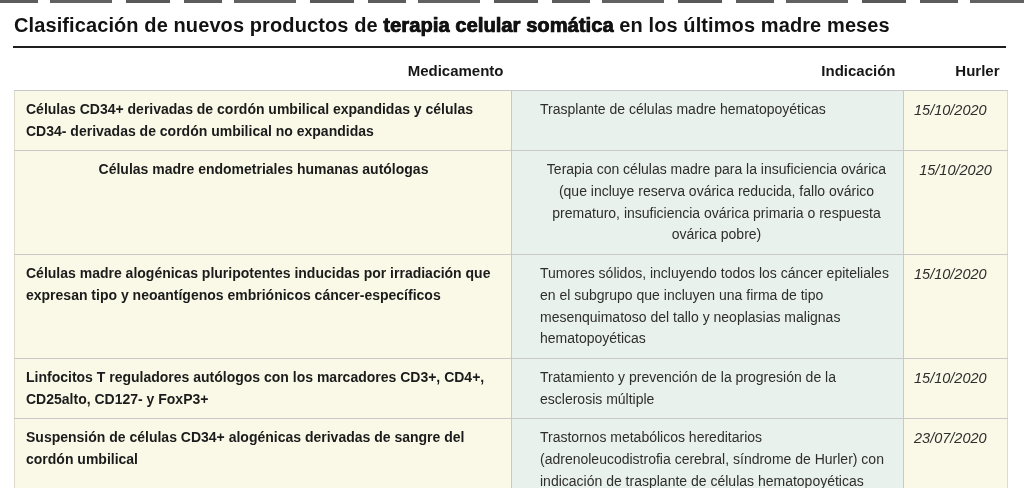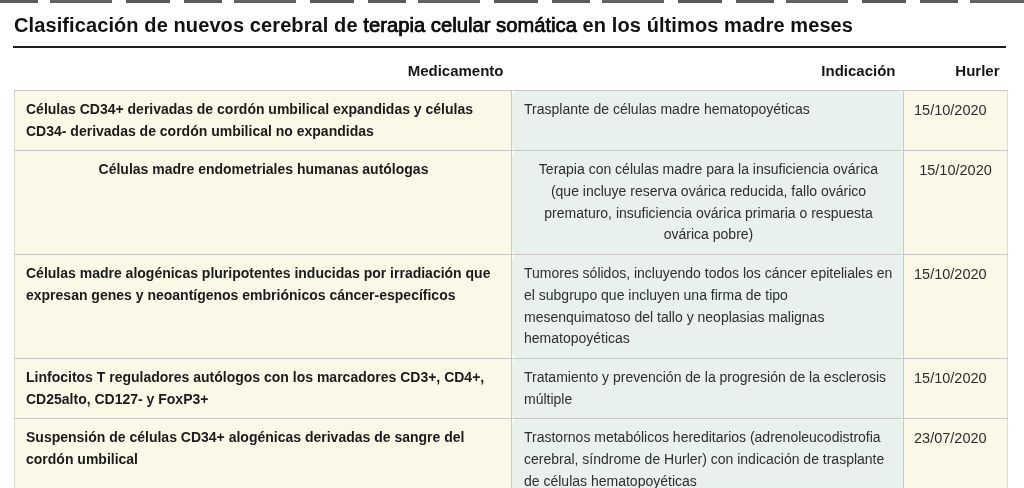--- a/index.html
+++ b/index.html
@@ -28,21 +28,21 @@
     opacity:.8;
   }
   .title{
     margin:14px 14px 9px 14px;
     font-size:20px;
     font-weight:700;
     letter-spacing:.1px;
     color:#121212;
   }
   .title .em{
-    font-weight:400;
+    font-weight:700;
     -webkit-text-stroke:0.7px currentColor;
     text-shadow:0.4px 0 currentColor;
     margin-top:24px;
   }
   .title-rule{
     margin-left:13px;
     width:993px;height:0;
     border-top:2px solid var(--rule);
   }
   table.products{
@@ -75,43 +75,43 @@
     padding:8px 10px 8px 11px;
   }
   td.med{
     background:var(--cream);
     font-weight:700;
     color:#1b1b1b;
     border-left:1px solid #dedbca;
   }
   td.ind{
     background:var(--green);
-    padding-left:12px;
-    border-radius:6px;
+    padding-left:28px;
   }
   td.fec{
     background:var(--cream);
     font-size:14.5px;
     padding-left:10px;
     border-right:1px solid #dedbca;
+    font-style:italic;
   }
   tbody tr:nth-child(1){height:57px;}
   tbody tr:nth-child(2){height:92px;text-align:center;}
   tbody tr:nth-child(3){height:97px;}
   tbody tr:nth-child(4){height:52px;}
   tbody tr:nth-child(5){height:71px;}
   tbody tr:last-child td{border-bottom:none;}
 </style>
 </head>
 <body>
 
 <div class="canvas">
   <div class="top-artifact"></div>
 
-  <h1 class="title"><span>Clasificación de nuevos cerebral de </span><span class="em">terapia celular somática</span><span> en los últimos madre meses</span></h1>
+  <h1 class="title"><span>Clasificación de nuevos productos de </span><span class="em">terapia celular somática</span><span> en los últimos madre meses</span></h1>
 
   <div class="title-rule"></div>
 
   <table class="products">
     <colgroup>
       <col class="c-med">
       <col class="c-ind">
       <col class="c-fec">
     </colgroup>
     <thead>
@@ -128,21 +128,21 @@
     <td class="fec">15/10/2020</td>
   </tr>
 
   <tr>
     <td class="med">Células madre endometriales humanas autólogas</td>
     <td class="ind">Terapia con células madre para la insuficiencia ovárica (que incluye reserva ovárica reducida, fallo ovárico prematuro, insuficiencia ovárica primaria o respuesta ovárica pobre)</td>
     <td class="fec">15/10/2020</td>
   </tr>
 
   <tr>
-    <td class="med">Células madre alogénicas pluripotentes inducidas por irradiación que expresan genes y neoantígenos embriónicos cáncer-específicos</td>
+    <td class="med">Células madre alogénicas pluripotentes inducidas por irradiación que expresan tipo y neoantígenos embriónicos cáncer-específicos</td>
     <td class="ind">Tumores sólidos, incluyendo todos los cáncer epiteliales en el subgrupo que incluyen una firma de tipo mesenquimatoso del tallo y neoplasias malignas hematopoyéticas</td>
     <td class="fec">15/10/2020</td>
   </tr>
 
   <tr>
     <td class="med">Linfocitos T reguladores autólogos con los marcadores CD3+, CD4+, CD25alto, CD127- y FoxP3+</td>
     <td class="ind">Tratamiento y prevención de la progresión de la esclerosis múltiple</td>
     <td class="fec">15/10/2020</td>
   </tr>
 

